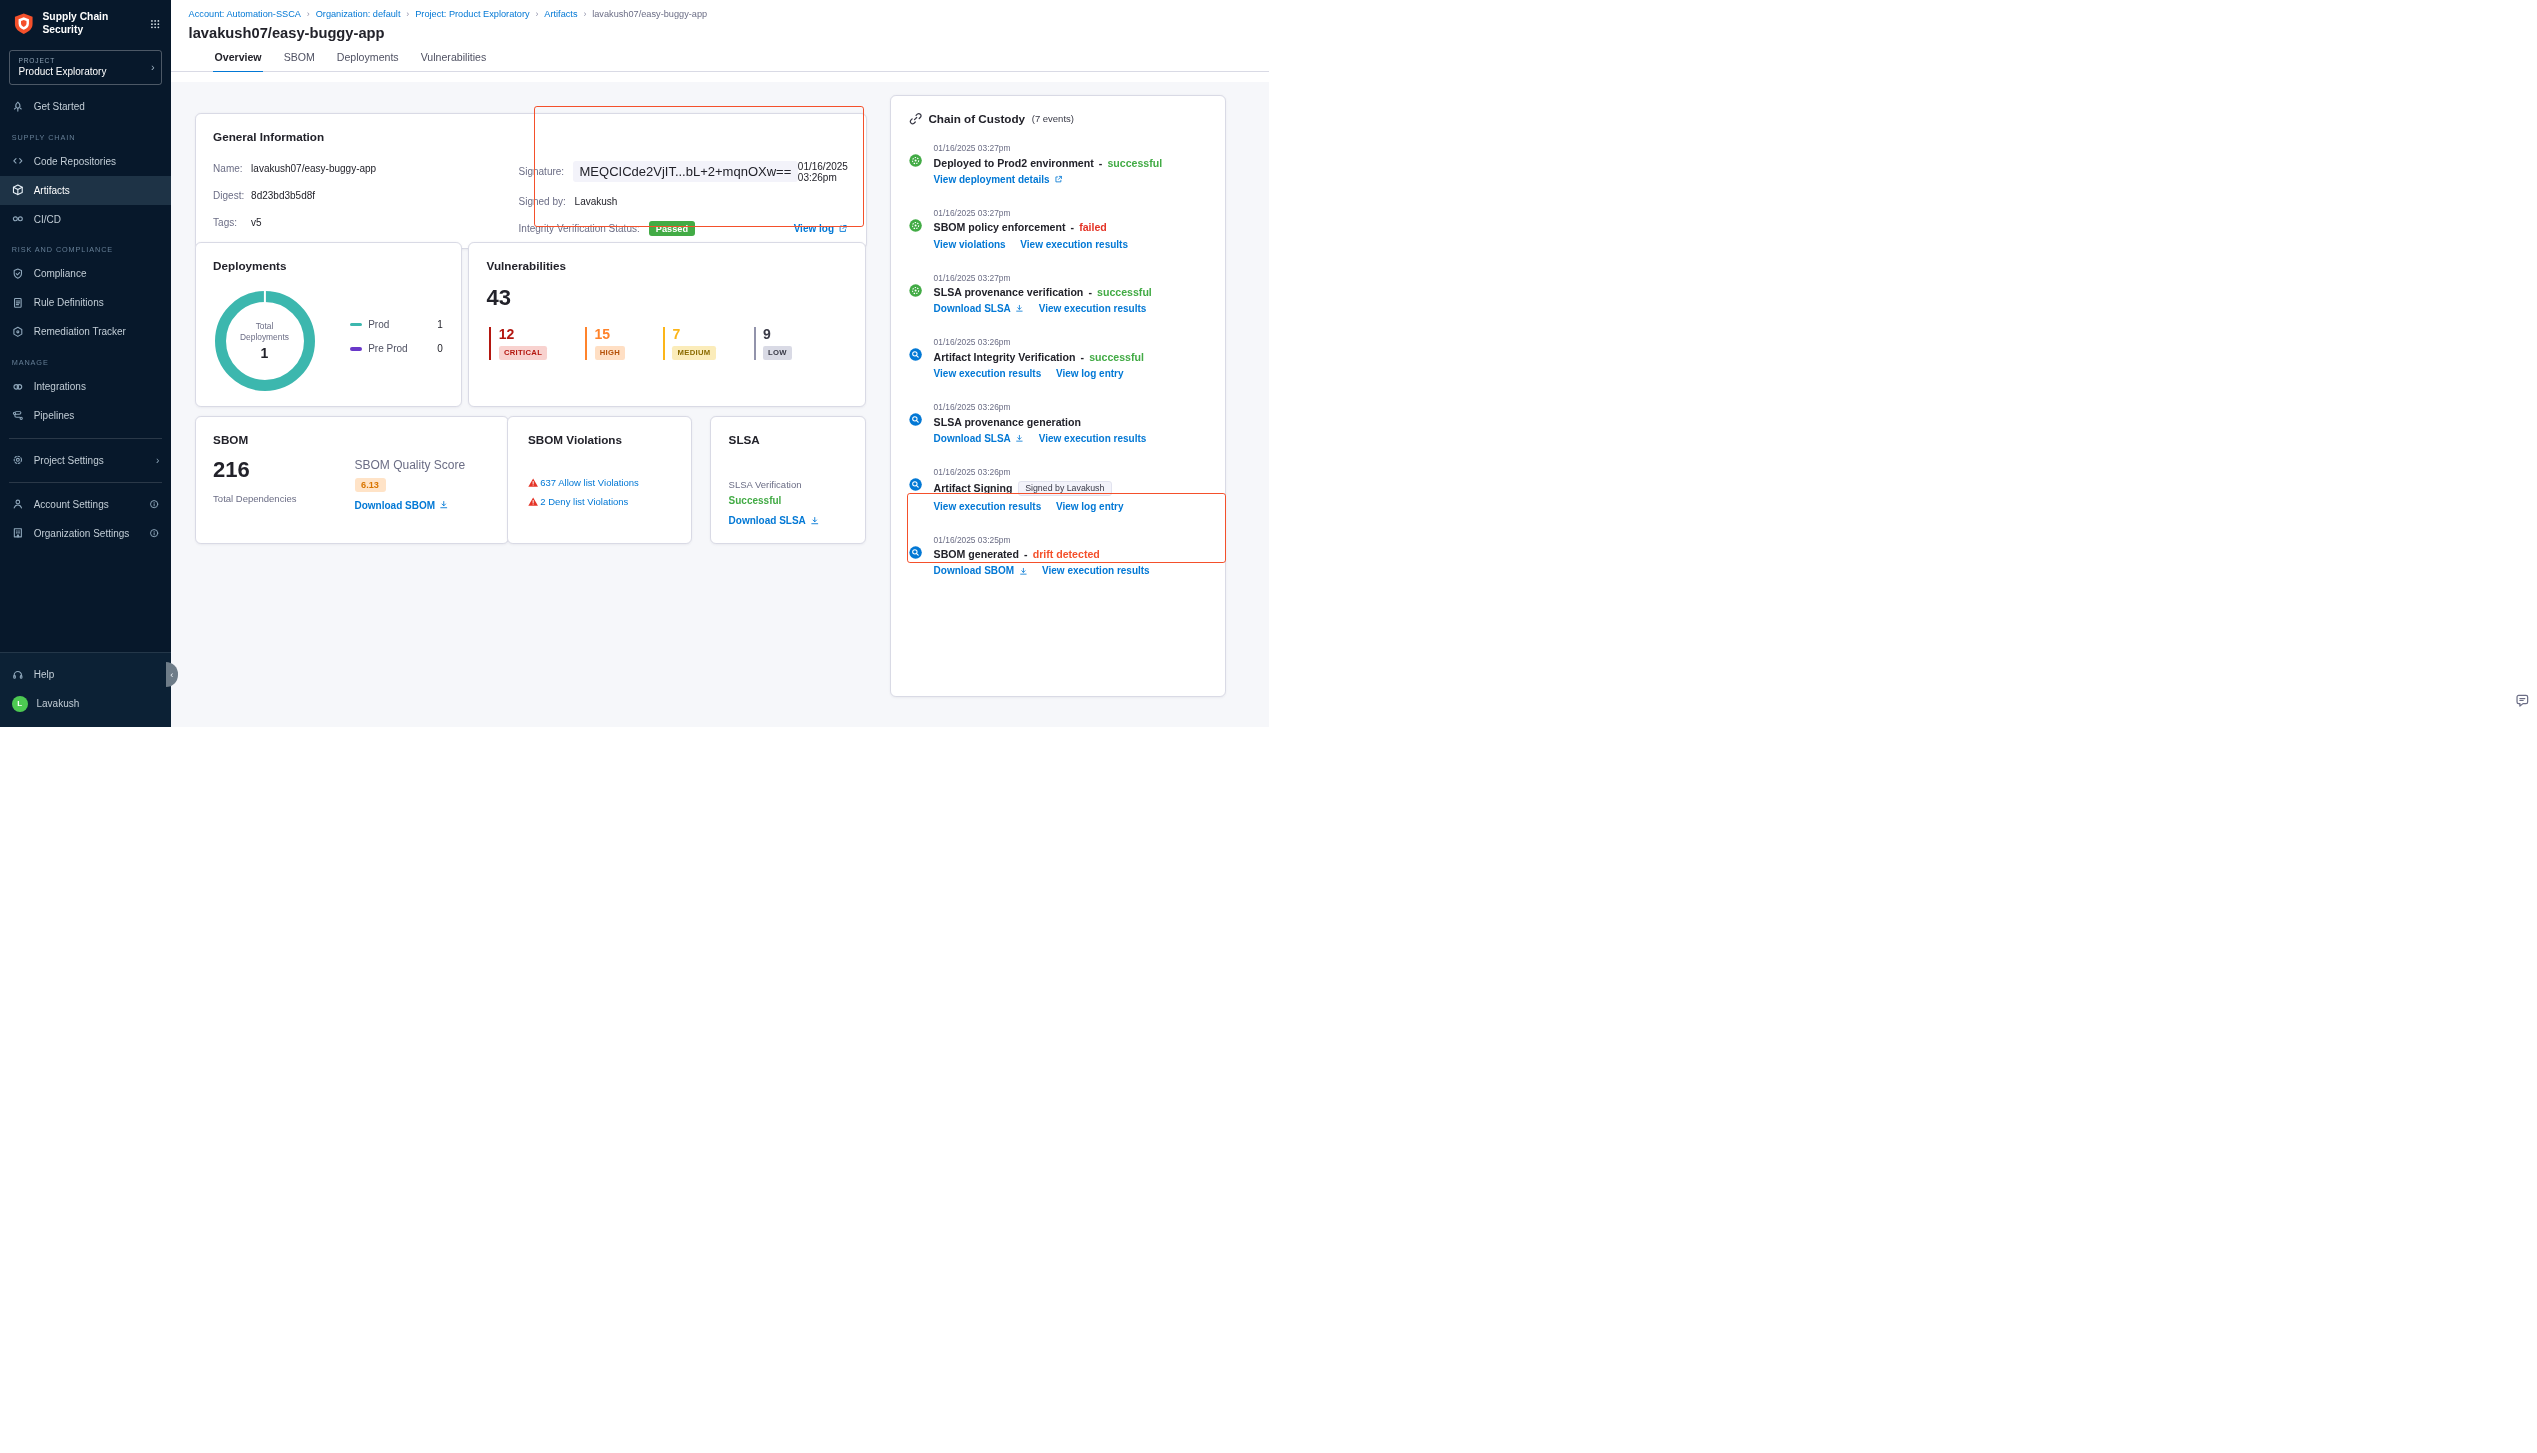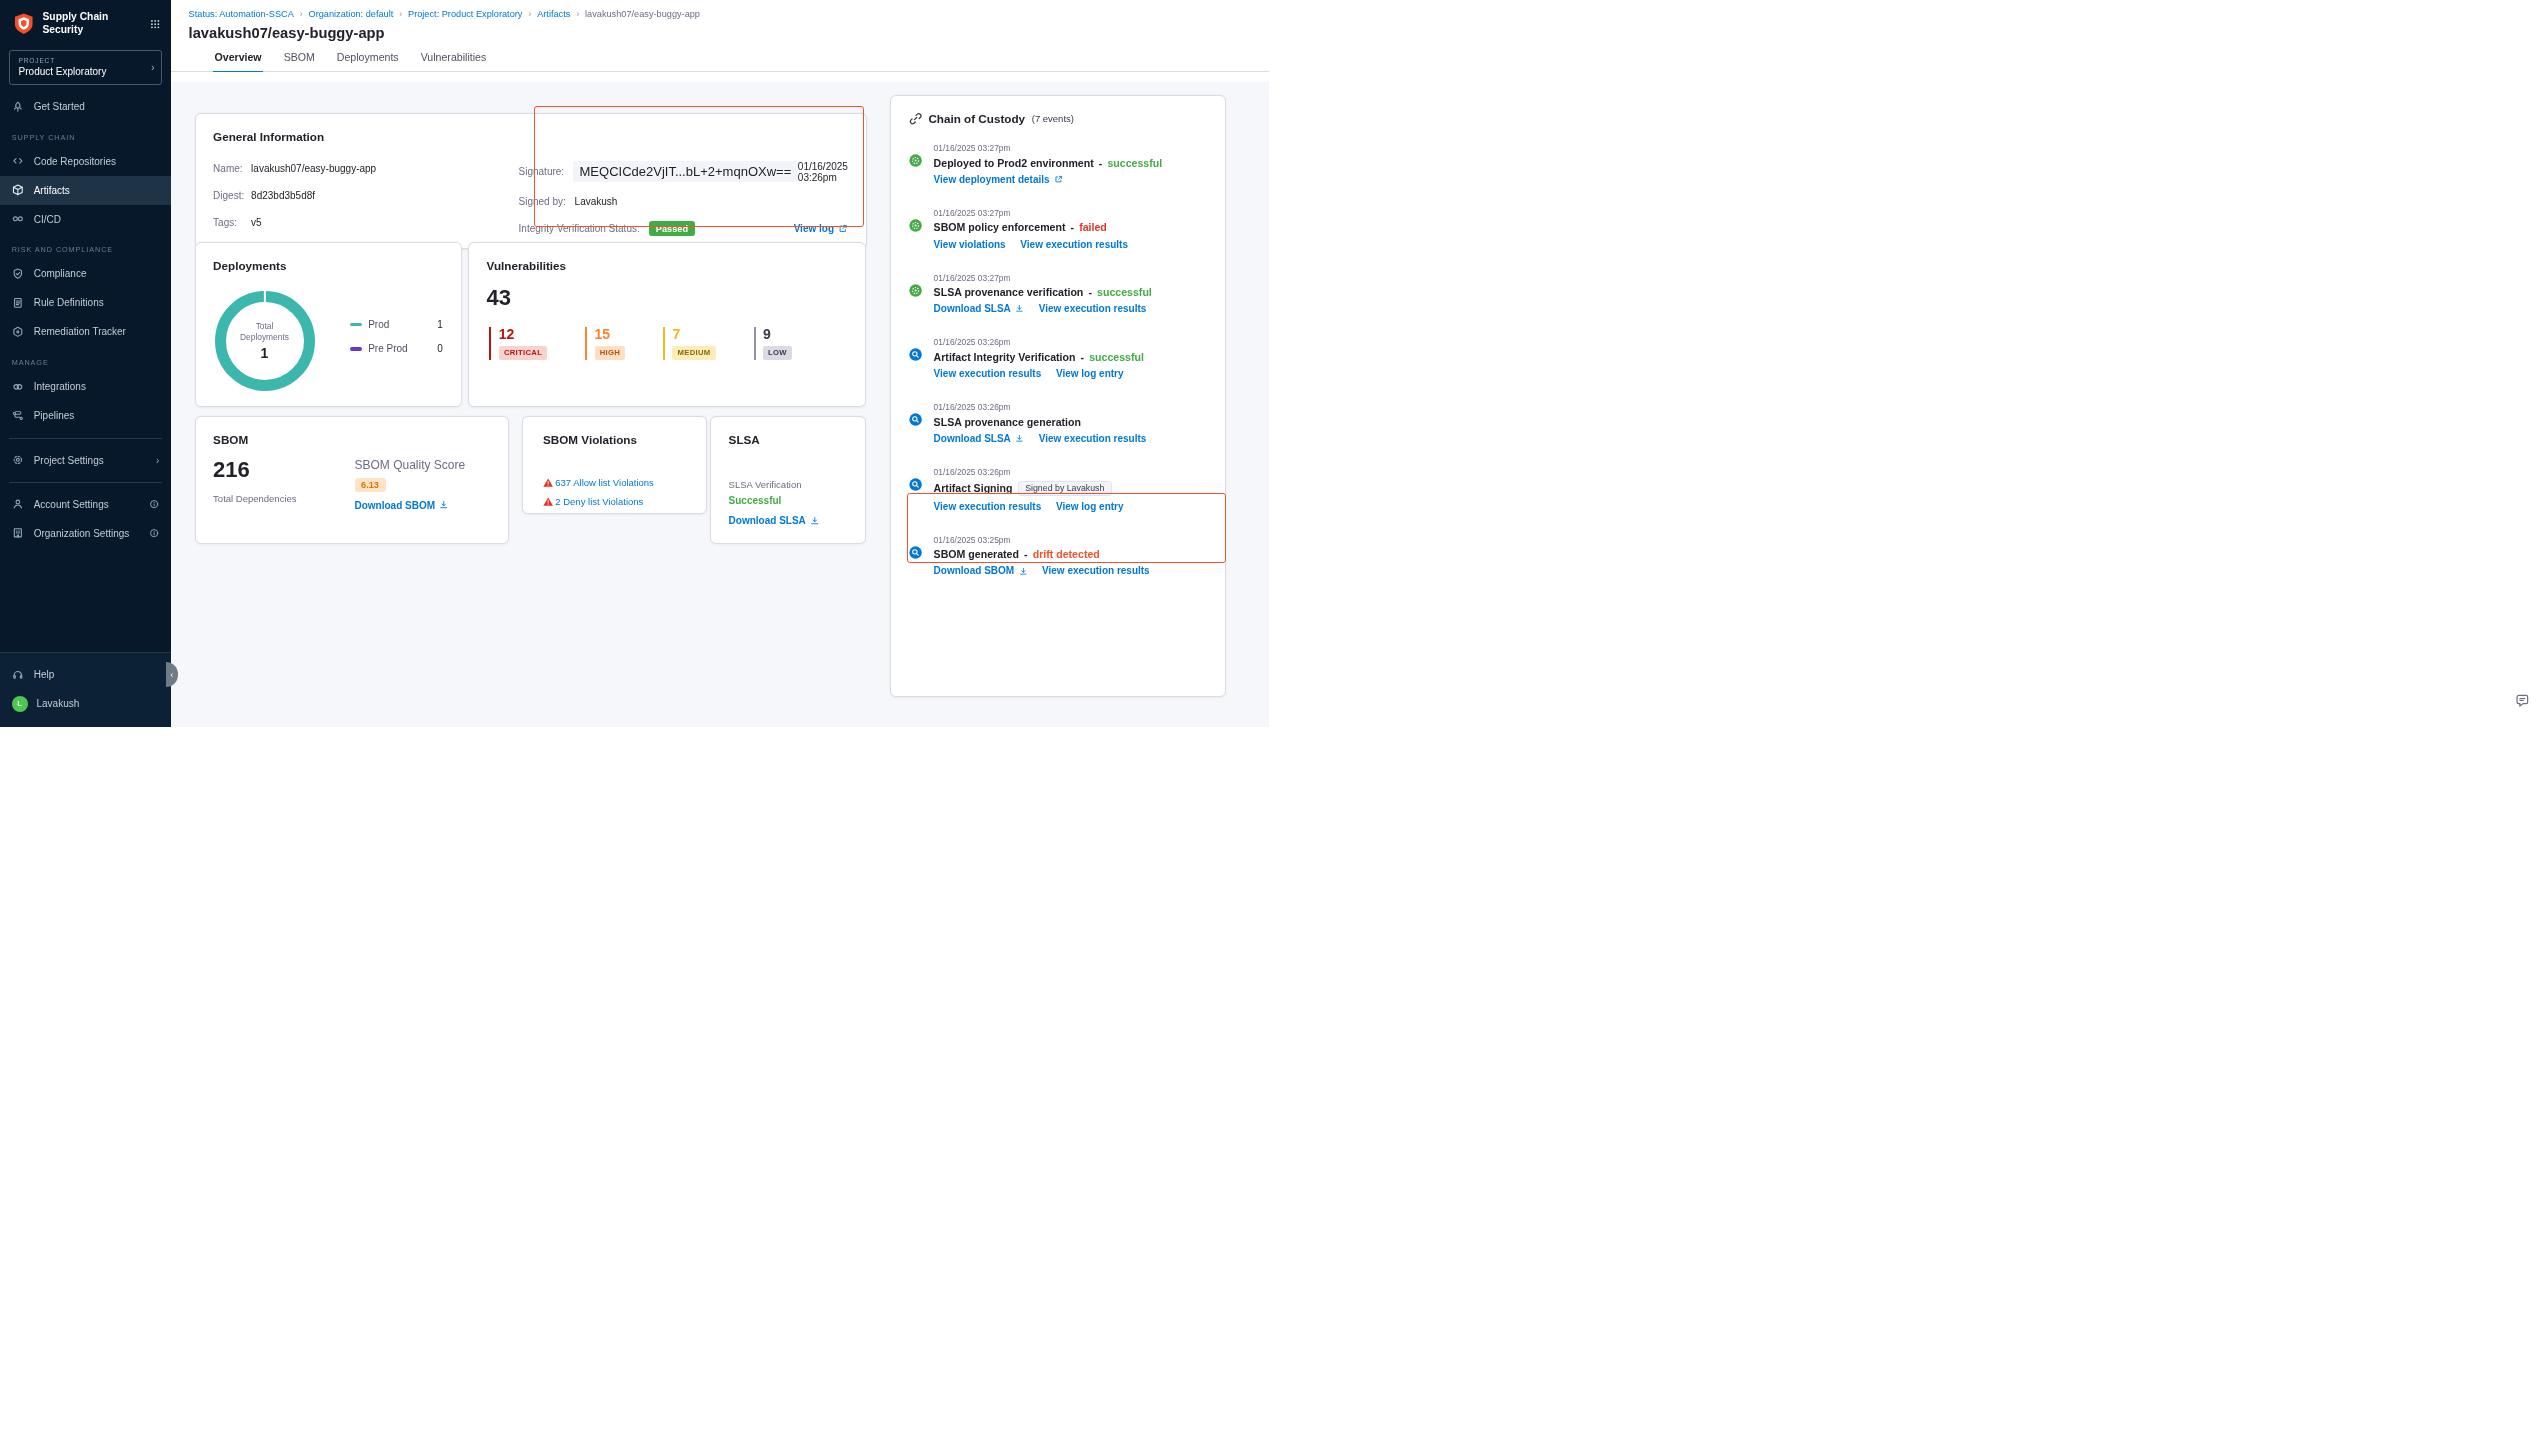--- a/index.html
+++ b/index.html
@@ -131,21 +131,21 @@
   .sbom-total-label { position:absolute; left:17.6px; top:76px; font-size:9.5px; color:#6b6d85; }
   .sbom-right { position:absolute; left:159px; top:41px; }
   .sbom-q-label { font-size:12px; color:#6b6d85; }
   .score-badge {
     display:inline-block; margin-top:5.9px; background:#ffe3c7; color:#d97500;
     font-size:9.2px; font-weight:700; border-radius:2.9px; padding:2.2px 6.6px;
   }
   .sbom-dl { display:flex; margin-top:7.3px; }
 
   
-  .card.violations { left:351px; top:334px; width:185px; height:98px;padding-left:20px; }
+  .card.violations { left:336px; top:334px; width:185px; height:128px;padding-left:20px; }
   .vio-list { margin-top:31px; display:flex; flex-direction:column; gap:8px; }
   .vio-row { display:flex; align-items:center; gap:2px;text-align:right; }
   .vio-row .link { font-weight:500; font-size:9.5px; }
 
   
   .card.slsa { left:539px; top:334px; width:156px; height:128px; }
   .slsa-label { position:absolute; left:17.6px; top:62px; font-size:9.5px; color:#6b6d85; }
   .slsa-status { position:absolute; left:17.6px; top:78px; font-size:10px; font-weight:600; color:#42ab45; }
   .slsa-dl { position:absolute; left:17.6px; top:98px; }
 
@@ -357,21 +357,21 @@
       <span class="avatar">L</span>
       <span>Lavakush</span>
     </div>
   </div>
 </aside>
 
 <div class="sb-handle">‹</div>
 
 <header class="topbar">
   <nav class="breadcrumb">
-    <a class="crumb">Status: Automation-SSCA</a>
+    <a class="crumb">Account: Automation-SSCA</a>
     <span class="crumb-sep">›</span>
     <a class="crumb">Organization: default</a>
     <span class="crumb-sep">›</span>
     <a class="crumb">Project: Product Exploratory</a>
     <span class="crumb-sep">›</span>
     <a class="crumb">Artifacts</a>
     <span class="crumb-sep">›</span>
     <span class="crumb-current">lavakush07/easy-buggy-app</span>
   </nav>
   <h1 class="page-title">lavakush07/easy-buggy-app</h1>

